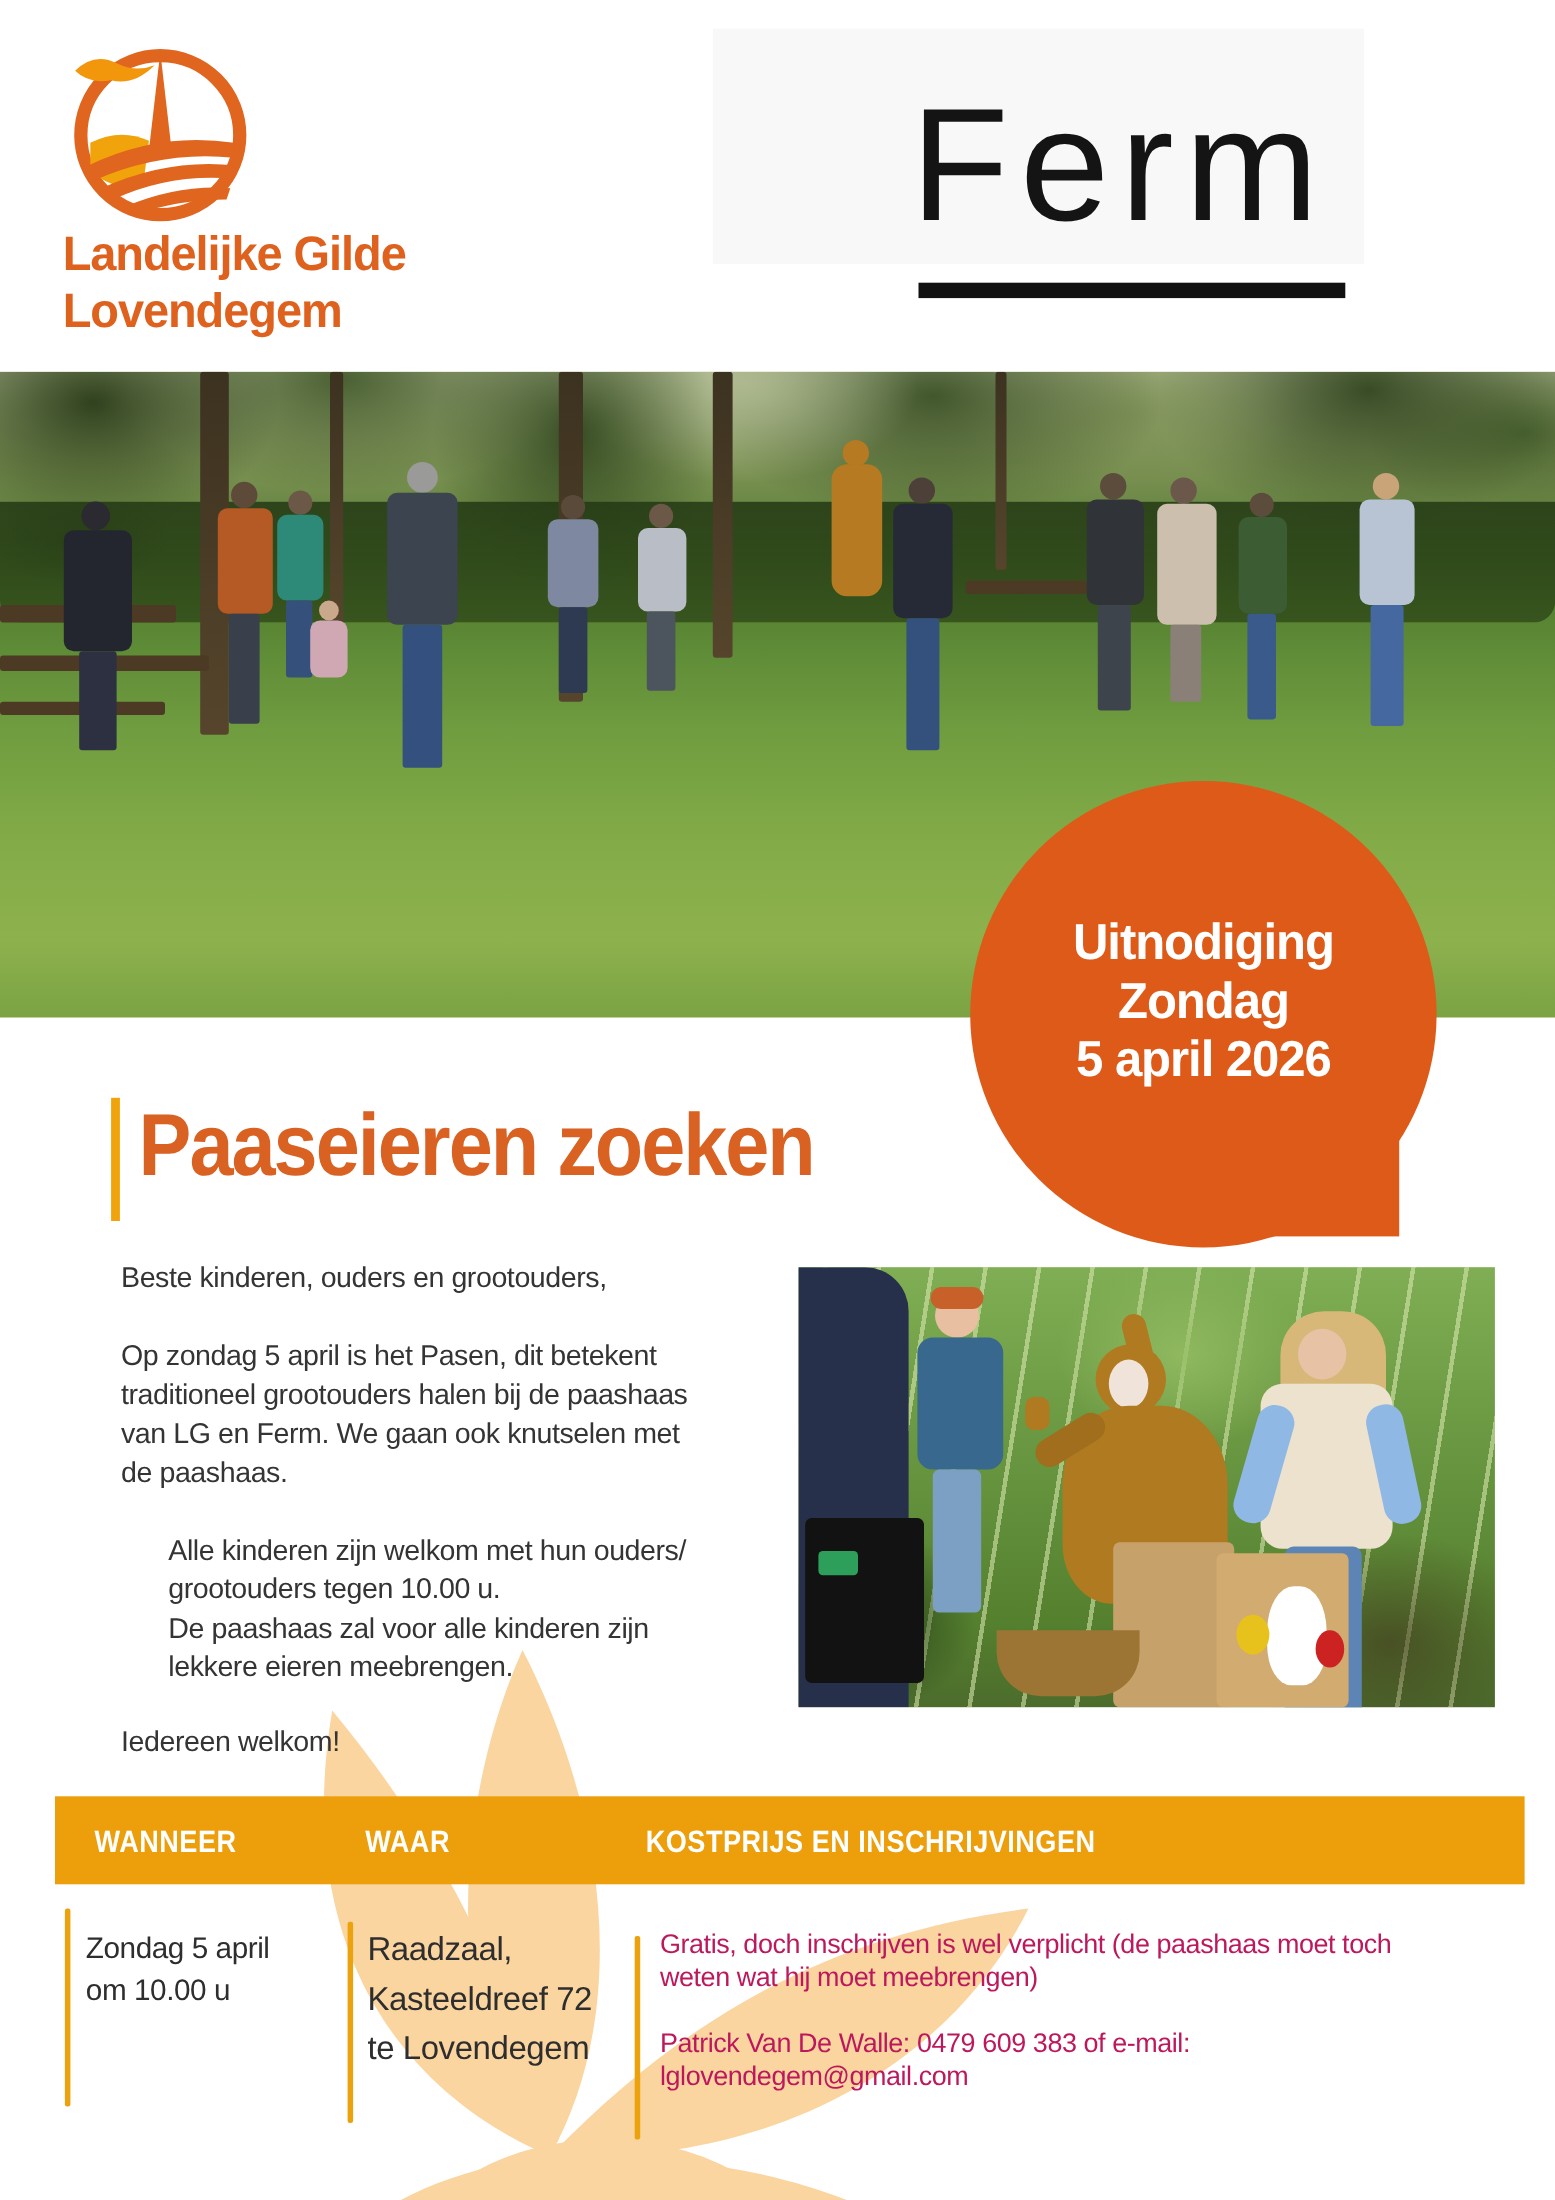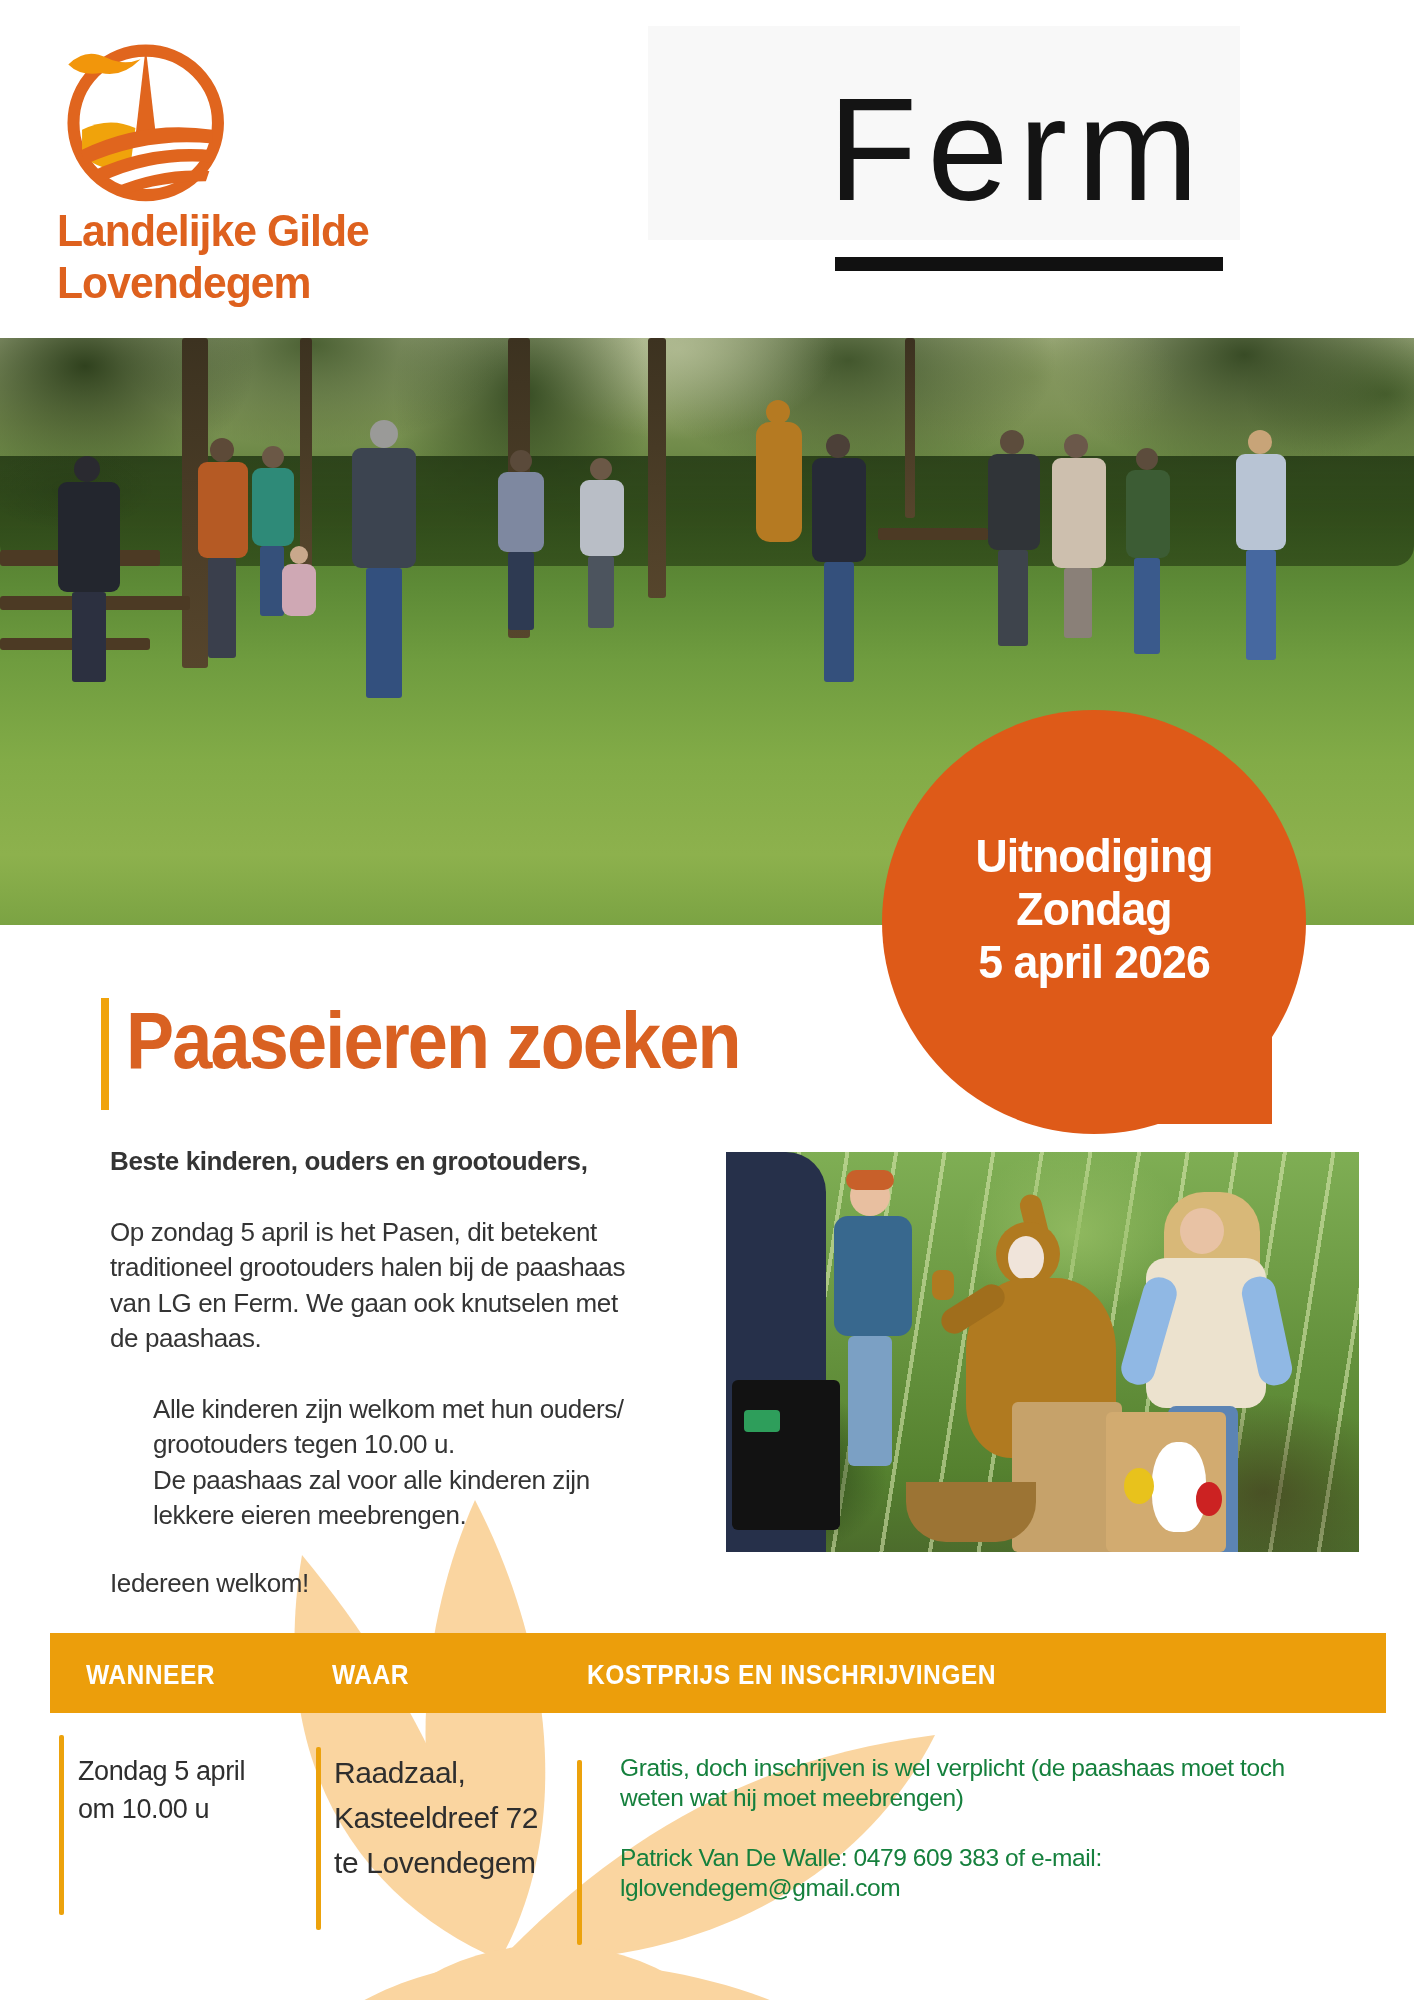--- a/index.html
+++ b/index.html
@@ -45,21 +45,21 @@
   #badge-text{left:882px;top:830px;width:424px;text-align:center;color:#ffffff;
               font-size:46px;font-weight:bold;line-height:53px;letter-spacing:-1px;
               transform:scaleX(.97);}
   
   #title-bar{left:101px;top:998px;width:8px;height:112px;background:#f0a30b;}
   #page-title{left:126px;top:995px;font-size:80px;font-weight:bold;color:#d96122;
               letter-spacing:-2px;transform:scaleX(.90);transform-origin:left;white-space:nowrap;}
   
   .bodytext{left:110px;color:#343434;font-size:26px;line-height:35.4px;
             letter-spacing:-.4px;white-space:nowrap;}
-  #intro-p0{top:1144px;font-weight:bold;}
+  #intro-p0{top:1144px;}
   #intro-p1{top:1215px;}
   #intro-p2{top:1392px;margin-left:43px;}
   #intro-p3{top:1566px;}
   
   #photo2{left:726px;top:1152px;width:633px;height:400px;overflow:hidden;
     background:
       radial-gradient(ellipse 140px 120px at 10% 80%, rgba(30,48,18,.85), transparent 70%),
       radial-gradient(ellipse 200px 140px at 85% 85%, rgba(66,52,30,.6), transparent 70%),
       radial-gradient(ellipse 160px 120px at 55% 20%, rgba(150,190,100,.8), transparent 70%),
       repeating-linear-gradient(99deg, transparent 0 22px, rgba(222,235,180,.55) 22px 26px, transparent 26px 48px),
@@ -70,21 +70,21 @@
   #band{left:50px;top:1633px;width:1336px;height:80px;background:#ec9e0b;}
   .band-label{top:1659px;color:#ffffff;font-size:28px;font-weight:bold;letter-spacing:.5px;
               transform:scaleX(.88);transform-origin:left;white-space:nowrap;}
   #h-wanneer{left:86px;} #h-waar{left:332px;} #h-kostprijs{left:587px;}
   .cell-line{background:#eca20c;width:5px;border-radius:2px;}
   #cl1{left:59px;top:1735px;height:180px;}
   #cl2{left:316px;top:1747px;height:183px;}
   #cl3{left:577px;top:1760px;height:185px;}
   #cell-when{left:78px;top:1752px;font-size:27px;line-height:38px;color:#2e2e2e;letter-spacing:-.4px;white-space:nowrap;}
   #cell-where{left:334px;top:1750px;font-size:30px;line-height:45px;color:#2e2e2e;letter-spacing:-.4px;white-space:nowrap;}
-  #cell-cost{left:620px;top:1753px;font-size:24.5px;line-height:30px;color:#15803d;letter-spacing:-.4px;white-space:nowrap;}
+  #cell-cost{left:600px;top:1753px;font-size:24.5px;line-height:30px;color:#be185d;letter-spacing:-.4px;white-space:nowrap;}
 </style>
 </head>
 <body>
 
 <div id="poster">
 
   <svg id="lg-logo" class="abs" viewBox="0 0 100 100">
     <circle cx="51" cy="54" r="42" fill="none" stroke="#e0651e" stroke-width="7"></circle>
     <path d="M45 62 L51 10 L57 62 Z" fill="#e0651e"></path>
     <path d="M14 58 Q30 50 45 57 L42 80 Q25 84 14 72 Z" fill="#f0a30b"></path>

